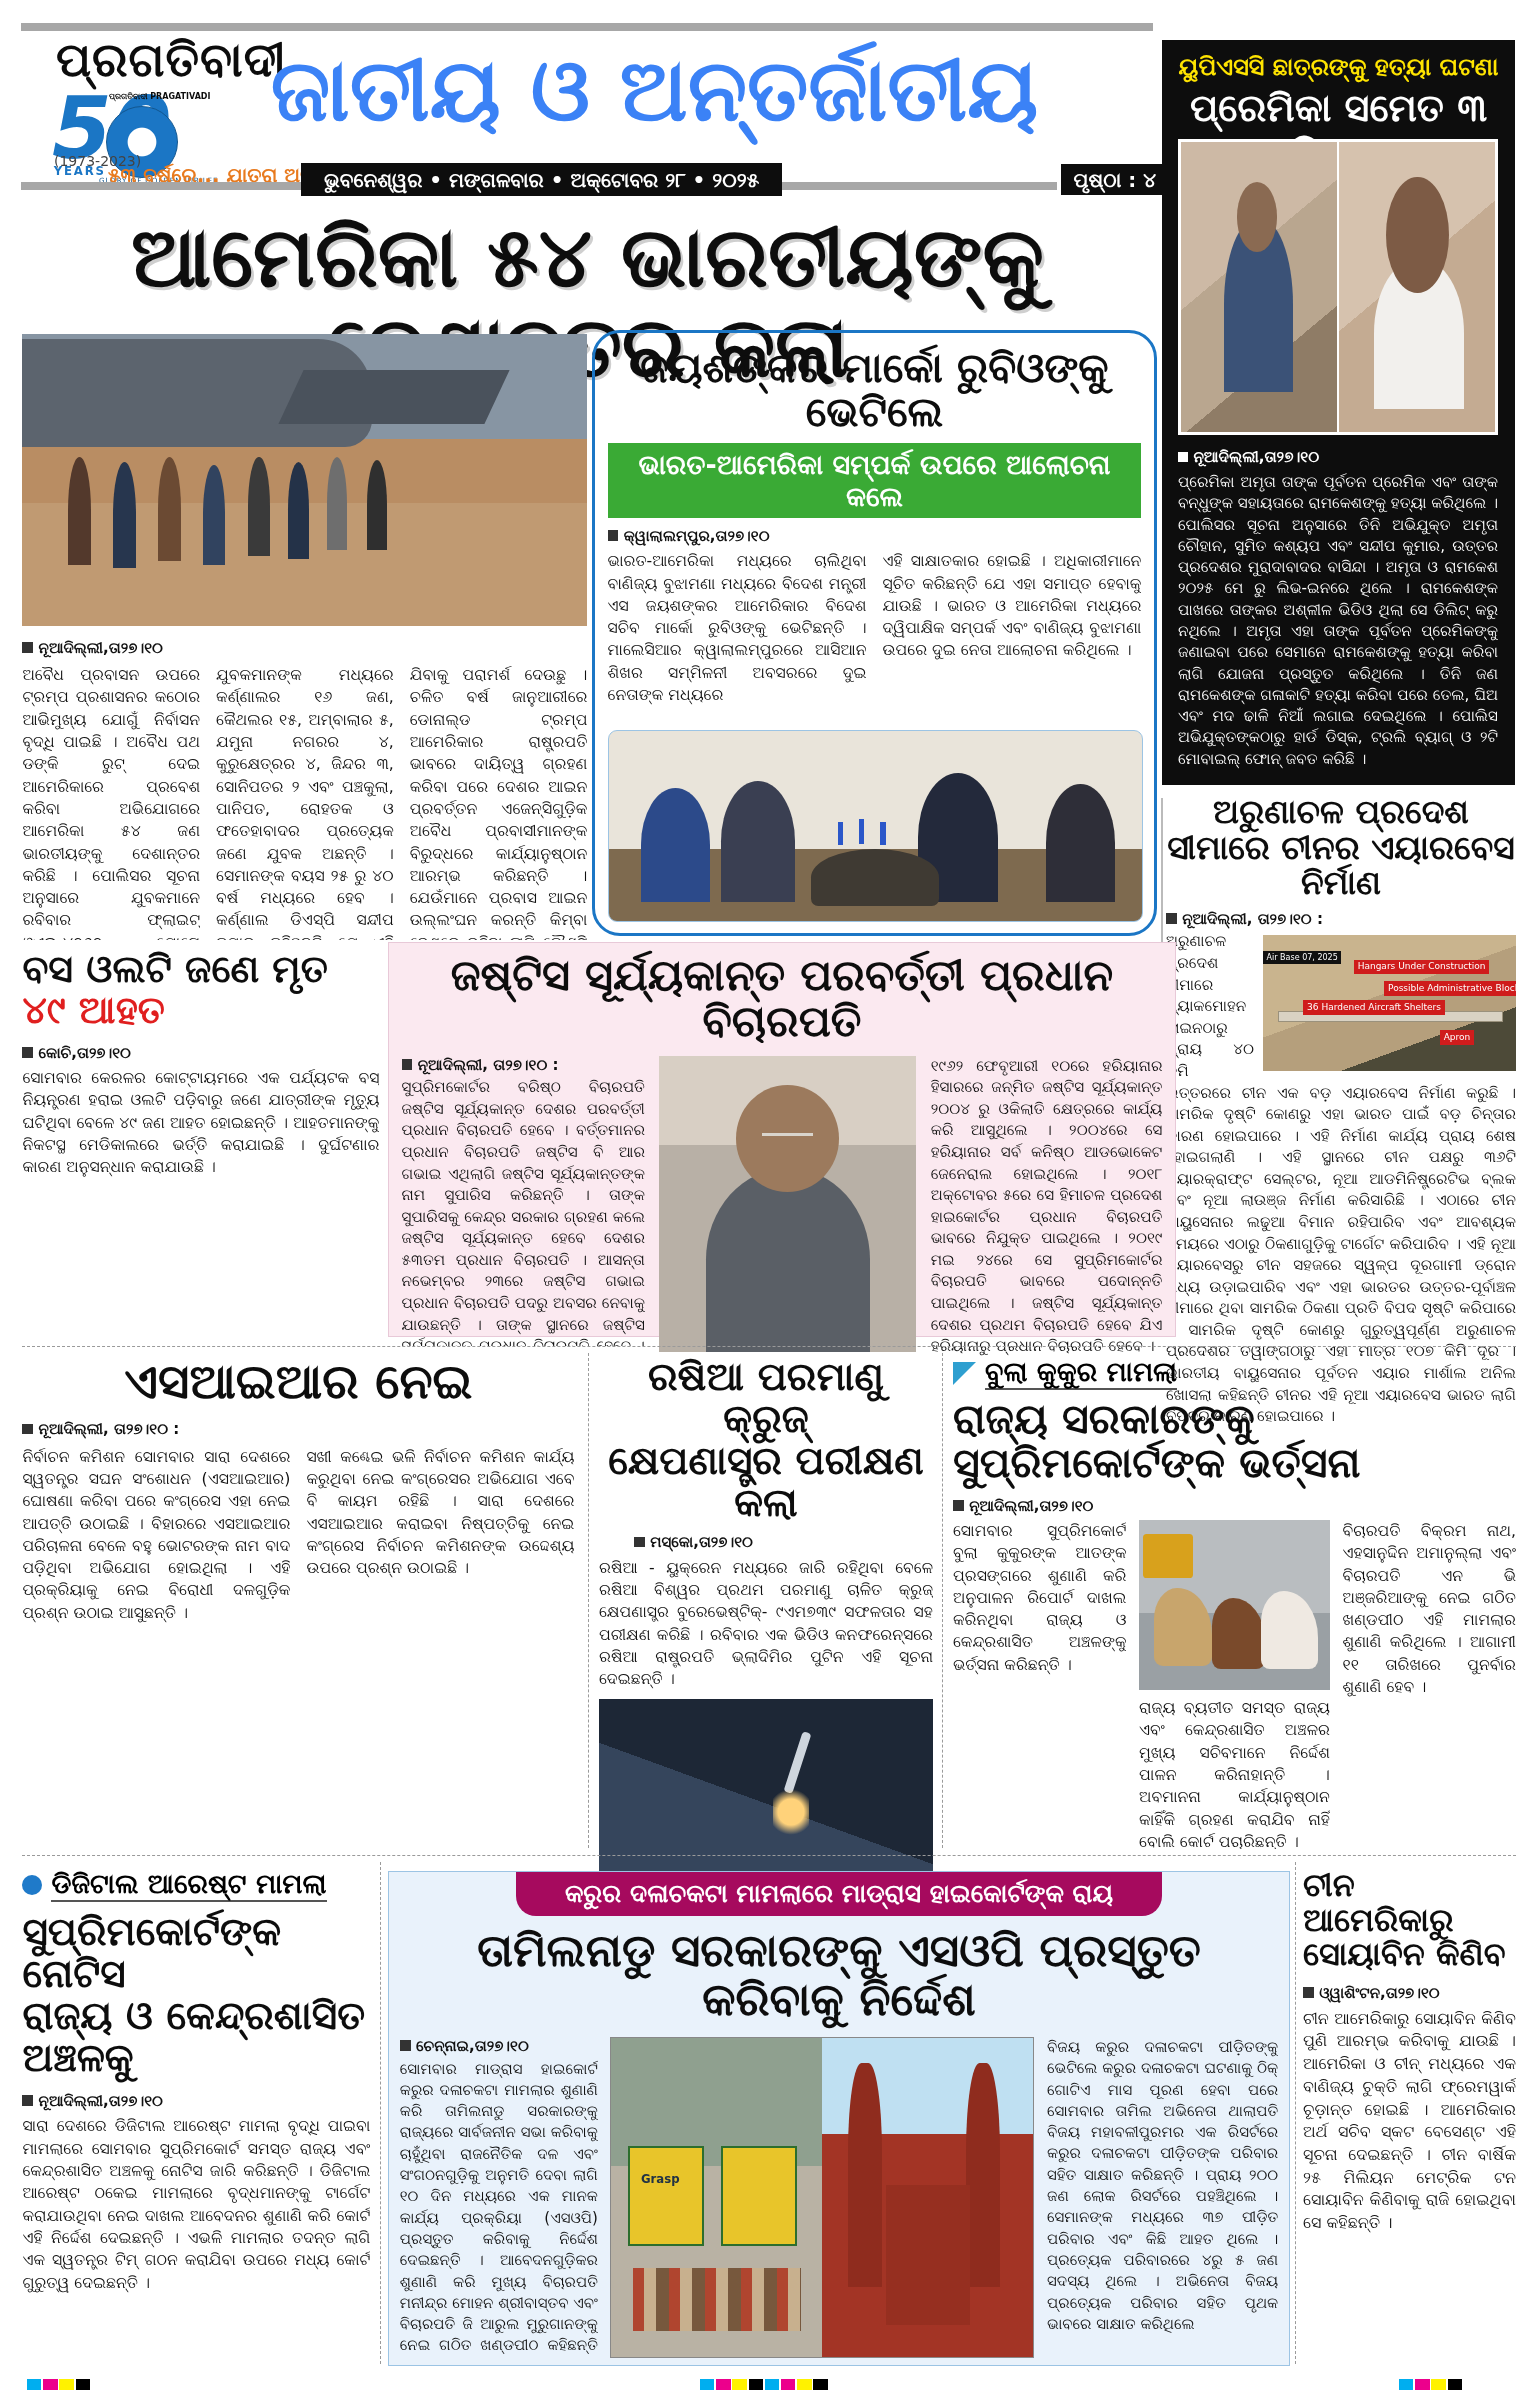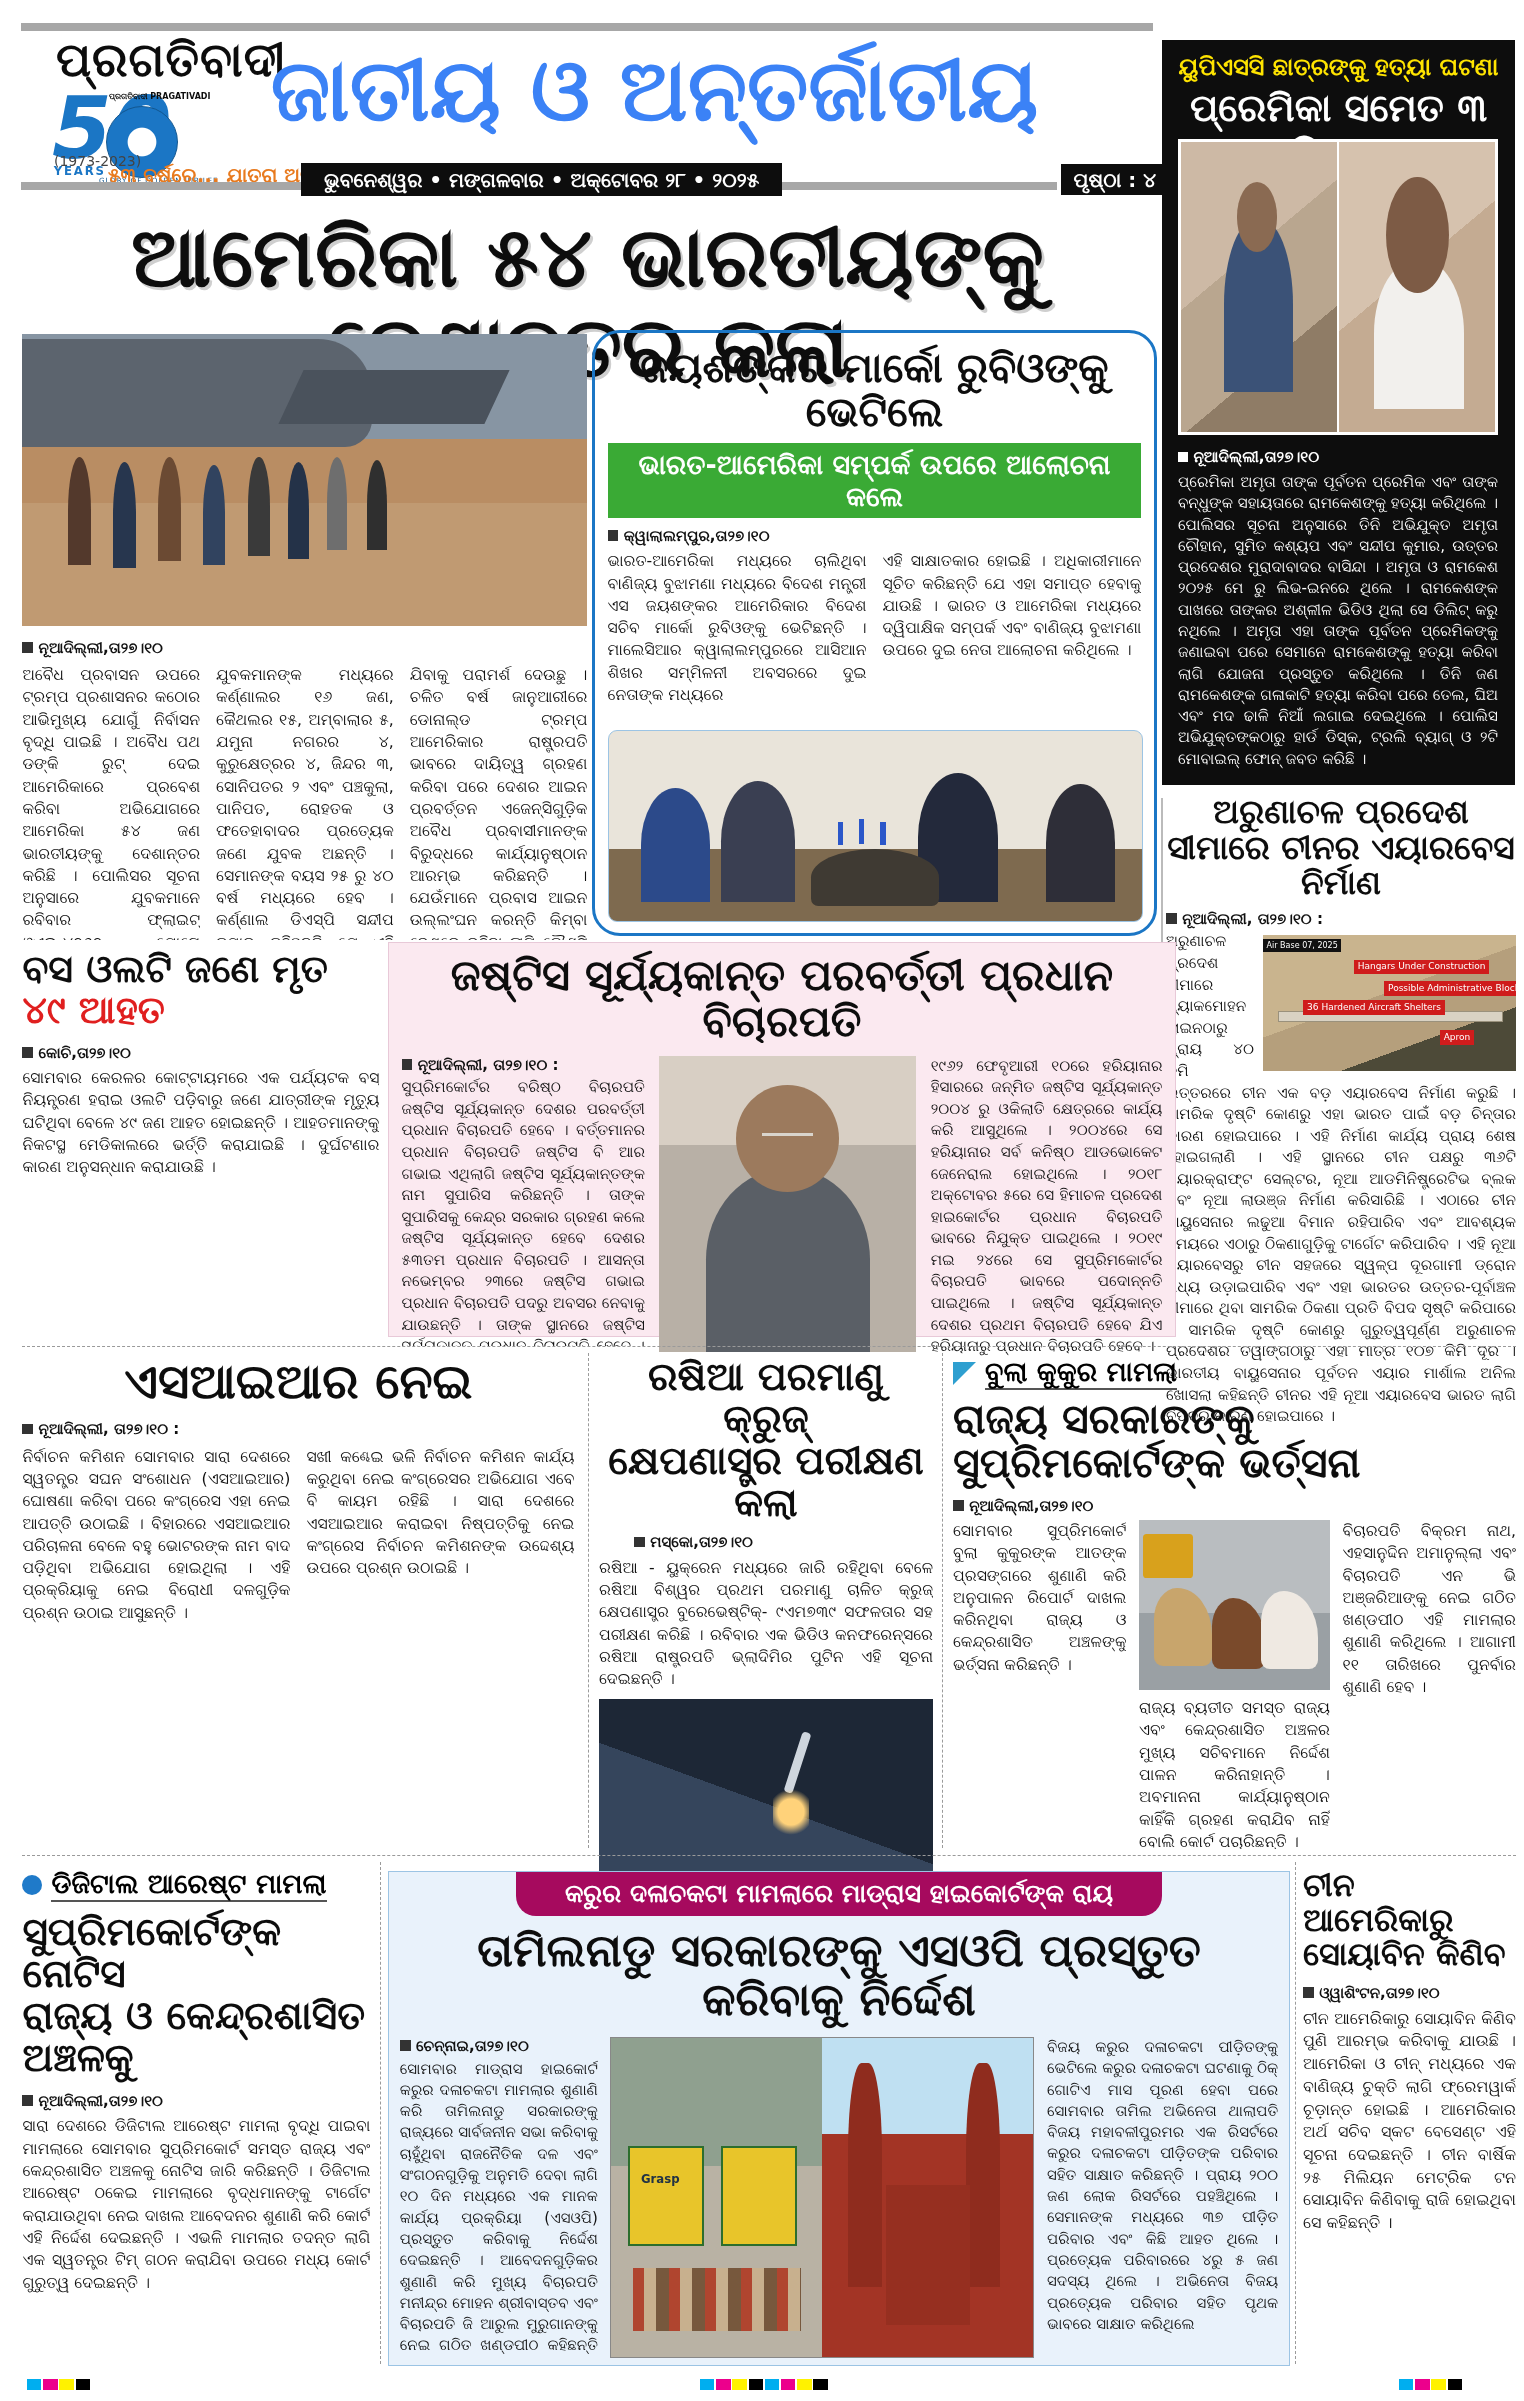--- a/index.html
+++ b/index.html
@@ -111,21 +111,21 @@
       <span class="abs" style="left:47%;top:46%;width:5.4px;height:25px;background:#2b57c9;"></span>
       <span class="abs" style="left:51%;top:48%;width:5.4px;height:23px;background:#2b57c9;"></span>
     </div>
   </div>
 
   <div class="abs" style="left:1166px;top:794px;width:350px;height:538px;">
     <div class="hl" style="text-align:center;font-size:33px;">ଅରୁଣାଚଳ ପ୍ରଦେଶ ସୀମାରେ ଚୀନର ଏୟାରବେସ ନିର୍ମାଣ</div>
     <div class="byline" style="margin-top:9px;"><span class="sq"></span><span>ନୂଆଦିଲ୍ଲୀ, ତା୨୭।୧୦ :</span></div>
     <div class="body-txt" style="margin-top:3.6px;font-size:15.2px;">
       <div class="photo" style="float:right;width:253px;height:136px;margin:3.6px 0 5.4px 9px;background:linear-gradient(160deg,#c9b48e 0 45%,#b59f7c 45% 72%,#4d4a38 72% 100%);">
-        <span class="abs" style="left:0;top:4px;background:#111;color:#fff;font-size:8px;padding:0.9px 3.6px;">Air Base  07, 2025</span>
+        <span class="abs" style="left:0;top:16px;background:#111;color:#fff;font-size:8px;padding:0.9px 3.6px;">Air Base  07, 2025</span>
         <span class="abs" style="left:6%;top:56%;width:88%;height:9px;background:#d9d2c3;border:0.9px solid #9a917c;"></span>
         <span class="chip" style="left:36%;top:18%;">Hangars Under Construction</span>
         <span class="chip" style="left:16%;top:48%;">36 Hardened Aircraft Shelters</span>
         <span class="chip" style="left:48%;top:34%;">Possible Administrative Block</span>
         <span class="chip" style="left:70%;top:70%;">Apron</span>
       </div>
       <span>ଅରୁଣାଚଳ ପ୍ରଦେଶ ସୀମାରେ ମ୍ୟାକମୋହନ ଲାଇନଠାରୁ ପ୍ରାୟ ୪୦ କିମି ଉତ୍ତରରେ ଚୀନ ଏକ ବଡ଼ ଏୟାରବେସ ନିର୍ମାଣ କରୁଛି । ସାମରିକ ଦୃଷ୍ଟି କୋଣରୁ ଏହା ଭାରତ ପାଇଁ ବଡ଼ ଚିନ୍ତାର କାରଣ ହୋଇପାରେ । ଏହି ନିର୍ମାଣ କାର୍ଯ୍ୟ ପ୍ରାୟ ଶେଷ ହୋଇଗଲାଣି । ଏହି ସ୍ଥାନରେ ଚୀନ ପକ୍ଷରୁ ୩୬ଟି ଏୟାରକ୍ରାଫ୍ଟ ସେଲ୍ଟର, ନୂଆ ଆଡମିନିଷ୍ଟ୍ରେଟିଭ ବ୍ଲକ ଏବଂ ନୂଆ ଲାଉଞ୍ଜ ନିର୍ମାଣ କରିସାରିଛି ।</span>
       <span>ଏଠାରେ ଚୀନ ବାୟୁସେନାର ଲଢୁଆ ବିମାନ ରହିପାରିବ ଏବଂ ଆବଶ୍ୟକ ସମୟରେ ଏଠାରୁ ଠିକଣାଗୁଡ଼ିକୁ ଟାର୍ଗେଟ କରିପାରିବ ।</span>
       <span>ଏହି ନୂଆ ଏୟାରବେସରୁ ଚୀନ ସହଜରେ ସ୍ୱଳ୍ପ ଦୂରଗାମୀ ଡ୍ରୋନ ମଧ୍ୟ ଉଡ଼ାଇପାରିବ ଏବଂ ଏହା ଭାରତର ଉତ୍ତର-ପୂର୍ବାଞ୍ଚଳ ସୀମାରେ ଥିବା ସାମରିକ ଠିକଣା ପ୍ରତି ବିପଦ ସୃଷ୍ଟି କରିପାରେ । ସାମରିକ ଦୃଷ୍ଟି କୋଣରୁ ଗୁରୁତ୍ୱପୂର୍ଣ୍ଣ ଅରୁଣାଚଳ ପ୍ରଦେଶର ତୱାଙ୍ଗଠାରୁ ଏହା ମାତ୍ର ୧୦୭ କିମି ଦୂର ।  ଭାରତୀୟ ବାୟୁସେନାର ପୂର୍ବତନ ଏୟାର ମାର୍ଶାଲ ଅନିଲ ଖୋସଲା କହିଛନ୍ତି ଚୀନର ଏହି ନୂଆ ଏୟାରବେସ ଭାରତ ଲାଗି ବିପଦର କାରଣ ହୋଇପାରେ ।</span>
     </div>

